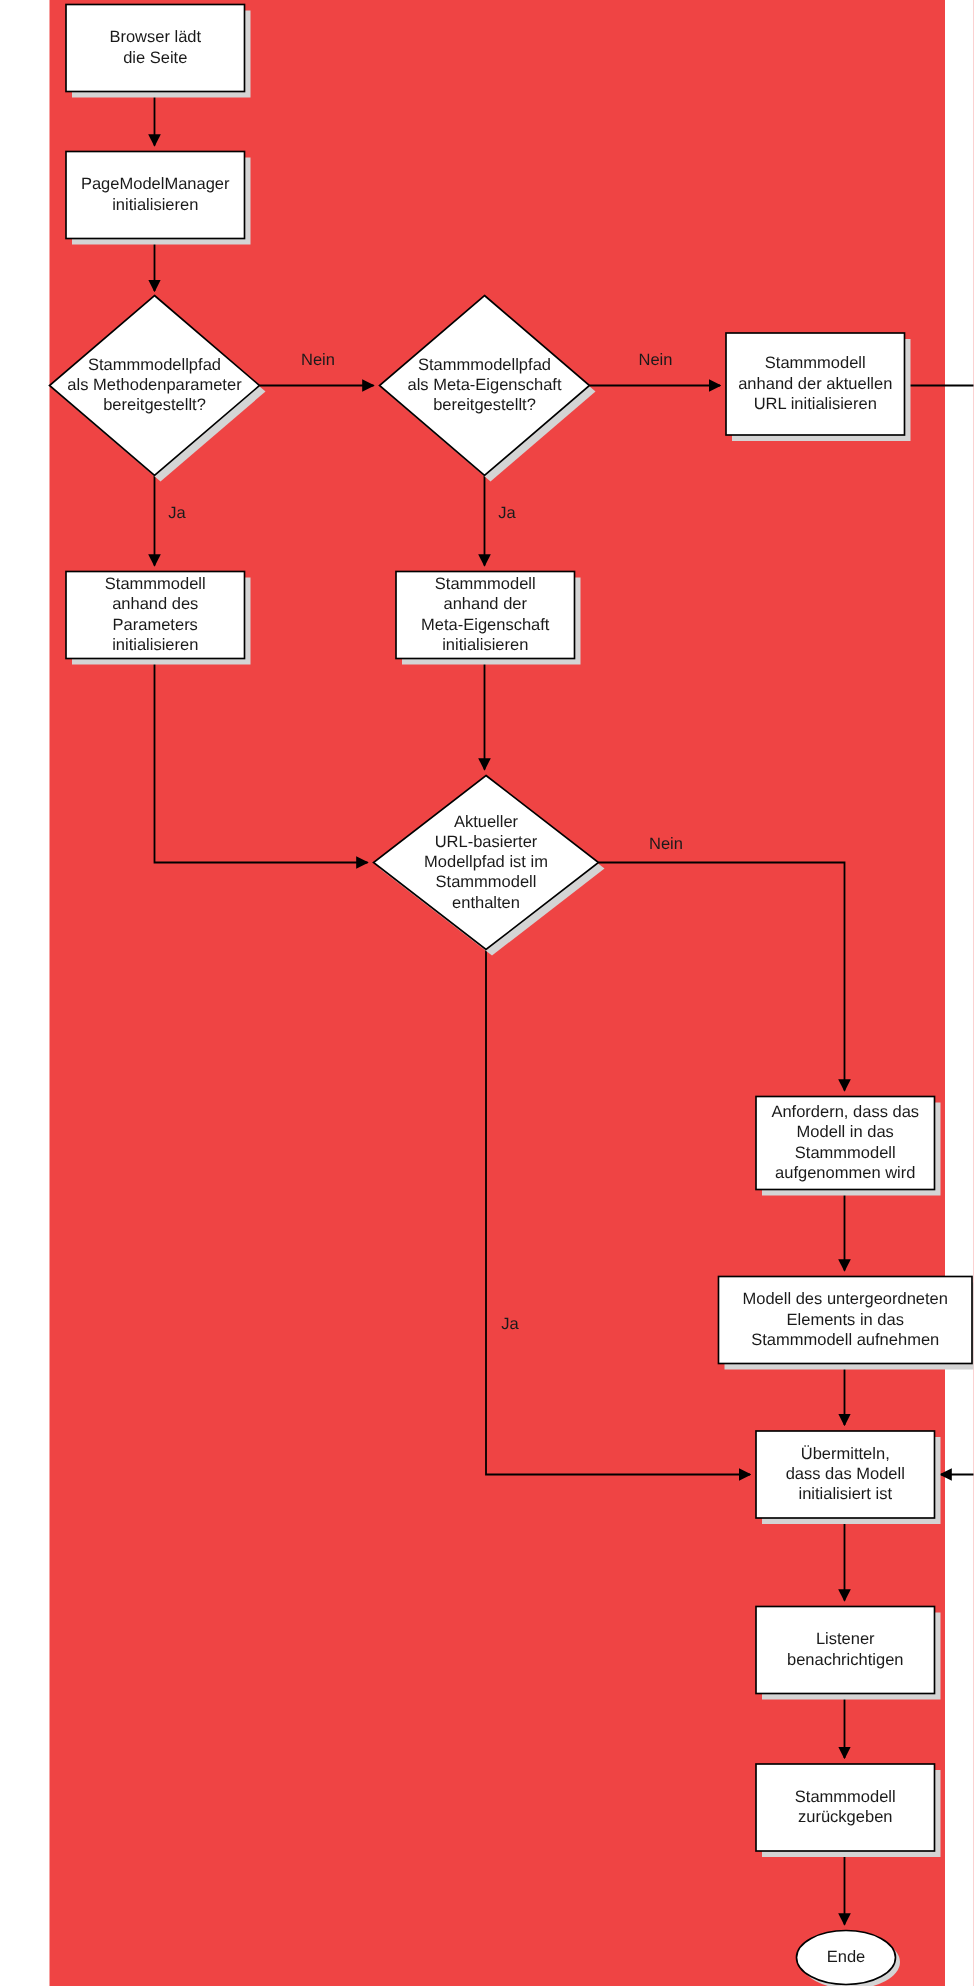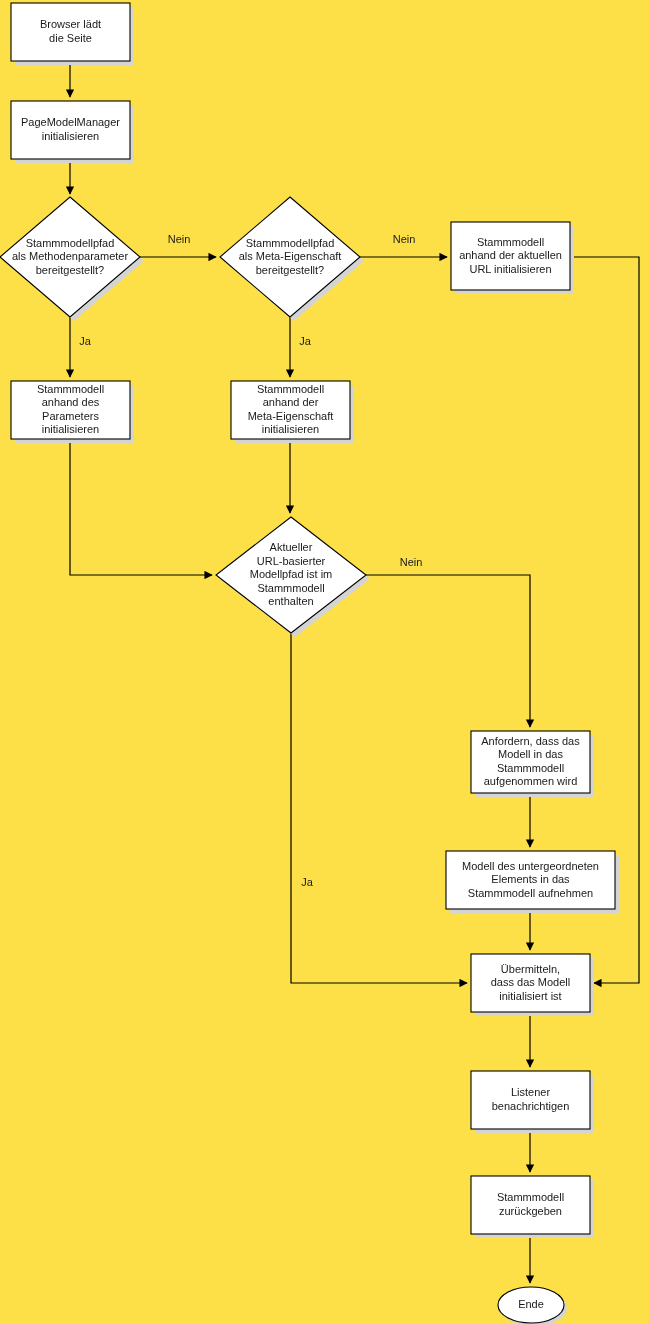--- a/index.html
+++ b/index.html
@@ -2,24 +2,25 @@
 <html><head>
 <meta charset="utf-8">
 <style>
   html, body {
     margin: 0;
     padding: 0;
     background: #ffffff;
   }
   #canvas {
     position: relative;
-    width: 649px;
+    width: 597px;
     height: 1324px;
-    background: #fde047;
+    background: #ef4444;
     font-family: "Liberation Sans", sans-serif;
+    margin-left: 33px;
   }
   svg.flow {
     position: absolute;
     top: 0;
     left: 0;
     width: 649px;
     height: 1324px;
     overflow: visible;
   }
   .node-shape {

